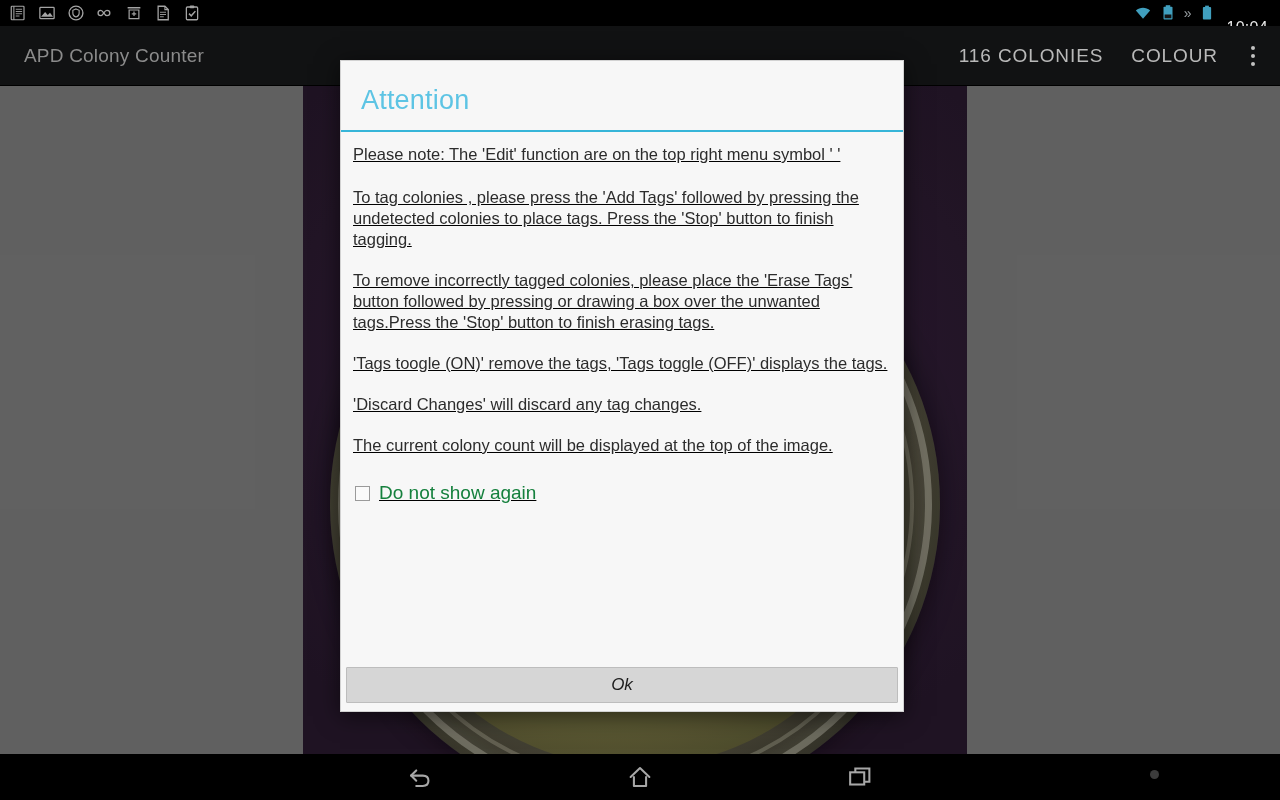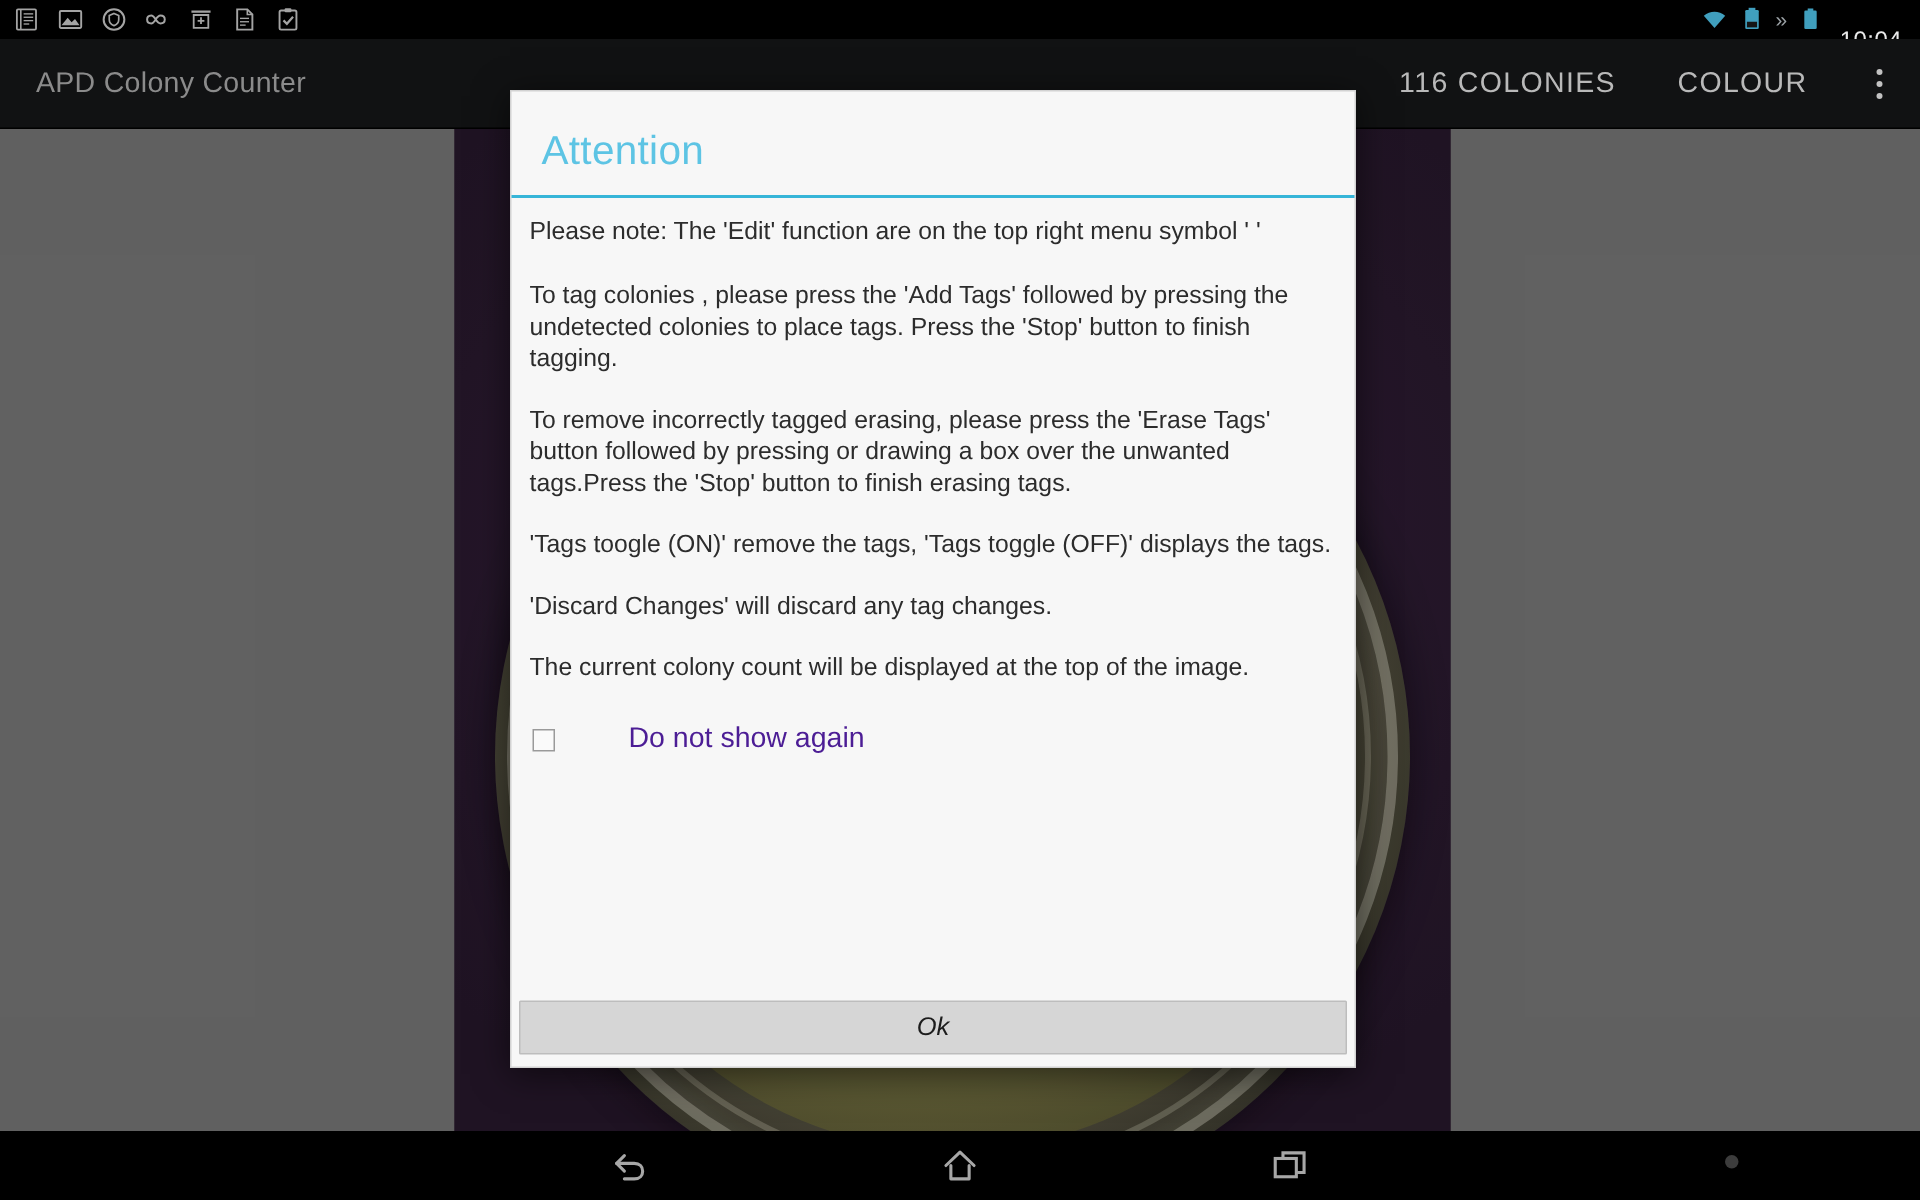--- a/index.html
+++ b/index.html
@@ -29,21 +29,21 @@
   
   #actionbar {
     position: absolute; left: 0; top: 26px; width: 1280px; height: 60px;
     background: #111213; display: flex; align-items: center;
     border-bottom: 1px solid #000;
   }
   #app-title {
     color: #8b8b8b; font-size: 19px; padding-left: 24px; letter-spacing: .2px;
   }
   #actionbar-right {
-    margin-left: auto; display: flex; align-items: center; gap: 13px; padding-right: 10px;
+    margin-left: auto; display: flex; align-items: center; gap: 0; padding-right: 10px;
   }
   .ab-action {
     color: #b9b9b9; font-size: 19px; letter-spacing: .9px;
     padding: 8px 14px; cursor: default; white-space: nowrap;
   }
   #overflow-btn {
     width: 34px; height: 44px; display: flex; flex-direction: column;
     align-items: center; justify-content: center; gap: 4px; margin-left: 4px;
   }
   #overflow-btn i { width: 4px; height: 4px; border-radius: 50%; background: #c2c2c2; display:block; }
@@ -101,35 +101,35 @@
     border: 1px solid #d2d2d2;
     box-shadow: 0 4px 22px rgba(0,0,0,.55);
     display: flex; flex-direction: column;
   }
   #dialog-title {
     color: #5dc4e4; font-size: 27px; padding: 24px 22px 14px 20px;
     letter-spacing: .2px;
   }
   #title-rule { height: 2px; background: #36b5d8; margin: 0; }
   #dialog-body {
-    flex: 1 1 auto; padding: 12px 14px 6px 12px; overflow: hidden;
+    flex: 1 1 auto; padding: 12px 14px 6px 12px; overflow: hidden; text-decoration: underline;
   }
   .para {
     color: #2c2c2c; font-size: 16.5px; line-height: 21px;
     margin: 0 0 20px 0;
   }
   .para:first-child { margin-bottom: 22px; }
   #checkbox-row {
     display: flex; align-items: center; gap: 9px; margin: 26px 0 0 0; padding-left: 2px;
   }
   #checkbox-box {
     width: 15px; height: 15px; border: 1.5px solid #9a9a9a; background: #fafafa;
     flex: 0 0 auto;
   }
-  #checkbox-label { color: #4c1d95; font-size: 19px; margin-left: 40px; }
+  #checkbox-label { color: #15803d; font-size: 19px; }
   #dialog-footer { padding: 6px 5px 8px 5px; }
   #ok-button {
     width: 100%; height: 36px; background: #d6d6d6;
     border: 1px solid #bdbdbd; border-radius: 1px;
     color: #1c1c1c; font-size: 17px; font-family: inherit;
     display: flex; align-items: center; justify-content: center; font-style: italic;
   }
 
   
   #navbar {
@@ -238,21 +238,21 @@
     <div id="scrim"></div>
   </div>
 
   <div id="dialog">
     <div id="dialog-title">Attention</div>
     <div id="title-rule"></div>
 
     <div id="dialog-body">
       <p class="para">Please note: The 'Edit' function are on the top right menu symbol ' '</p>
       <p class="para">To tag colonies , please press the 'Add Tags' followed by pressing the undetected colonies to place tags. Press the 'Stop' button to finish tagging.</p>
-      <p class="para">To remove incorrectly tagged erasing, please press the 'Erase Tags' button followed by pressing or drawing a box over the unwanted tags.Press the 'Stop' button to finish erasing tags.</p>
+      <p class="para">To remove incorrectly tagged colonies, please place the 'Erase Tags' button followed by pressing or drawing a box over the unwanted tags.Press the 'Stop' button to finish erasing tags.</p>
       <p class="para">'Tags toogle (ON)' remove the tags, 'Tags toggle (OFF)' displays the tags.</p>
       <p class="para">'Discard Changes' will discard any tag changes.</p>
       <p class="para">The current colony count will be displayed at the top of the image.</p>
 
       <div id="checkbox-row">
         <span id="checkbox-box"></span>
         <span id="checkbox-label">Do not show again</span>
       </div>
     </div>
 

